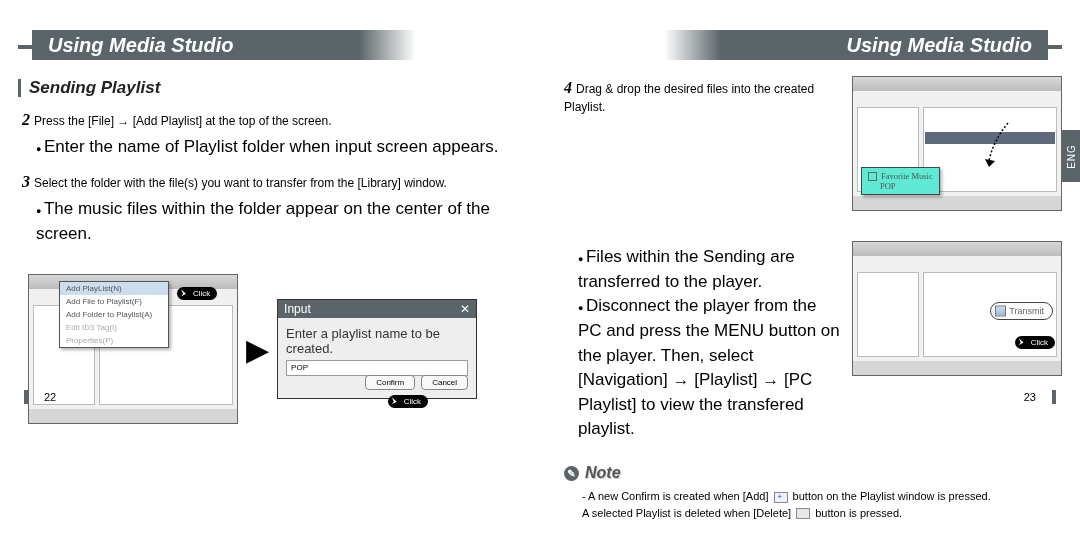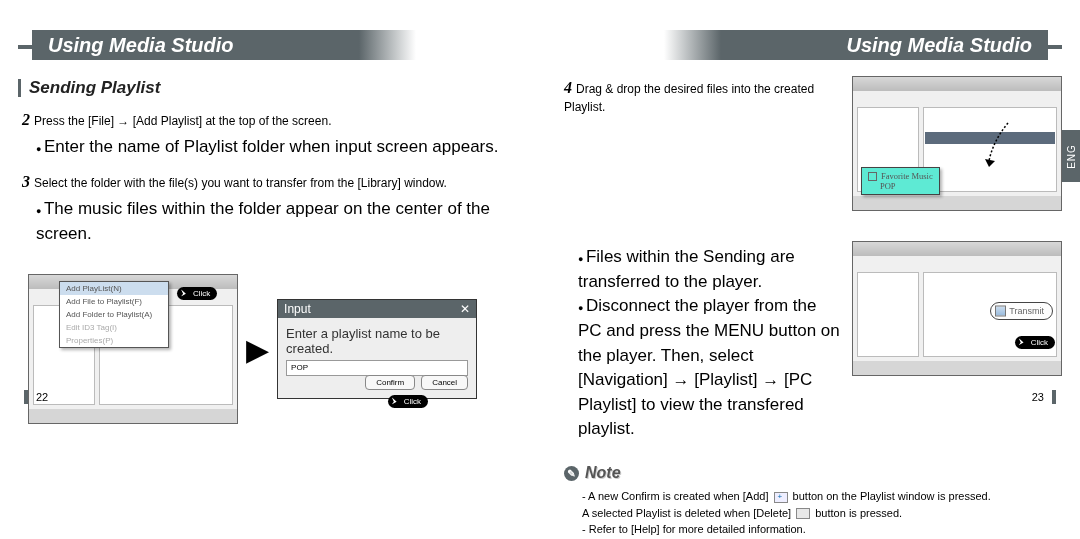--- a/index.html
+++ b/index.html
@@ -72,21 +72,21 @@
   .note-list { margin:6px 0 0 18px; font-size:11px; line-height:1.5;}
   .note-list div { text-indent:-8px; padding-left:8px; }
   .inline-icon { display:inline-block; vertical-align:middle; width:14px; height:11px; border:1px solid #888; background:#eef; margin:0 2px; position:relative;}
   .inline-icon.add::after{content:"+";position:absolute;right:1px;bottom:-1px;font-size:8px;color:#06a;}
   .inline-icon.del{ background:#e8e8e8;}
   .inline-icon.tx{ background:#e8f0f8;}
 
   .eng-tab { position:absolute; right:0; top:130px; width:18px; height:52px; background:#5b6569; color:#fff; display:flex; align-items:center; justify-content:center; }
   .eng-tab span{ transform:rotate(-90deg); font-size:10px; letter-spacing:1px;}
 
-  .footer { position:absolute; bottom:8px; font-size:11px; display:flex; align-items:center; gap:8px;}
+  .footer { position:absolute; bottom:8px; font-size:11px; display:flex; align-items:center; gap:16px;}
   .footer.left { left:24px; }
   .footer.right { right:24px; }
   .footrule { display:inline-block; width:4px; height:14px; background:#5b6569;}
 </style>
 </head>
 <body>
 
 <div class="spread">
 
   <div class="page page-left">
@@ -223,21 +223,20 @@
       <div>
         <span>- A new Confirm is created when [Add]</span>
         <span class="inline-icon add"></span>
         <span>button on the Playlist window is pressed.</span>
       </div>
       <div>
         <span>  A selected Playlist is deleted when [Delete]</span>
         <span class="inline-icon del"></span>
         <span>button is pressed.</span>
       </div>
-      <div>- Refer to [Help] for more detailed information.</div>
     </div>
 
     <div class="footer right">
       <span>23</span>
       <span class="footrule"></span>
     </div>
   </div>
 
 </div>
 

